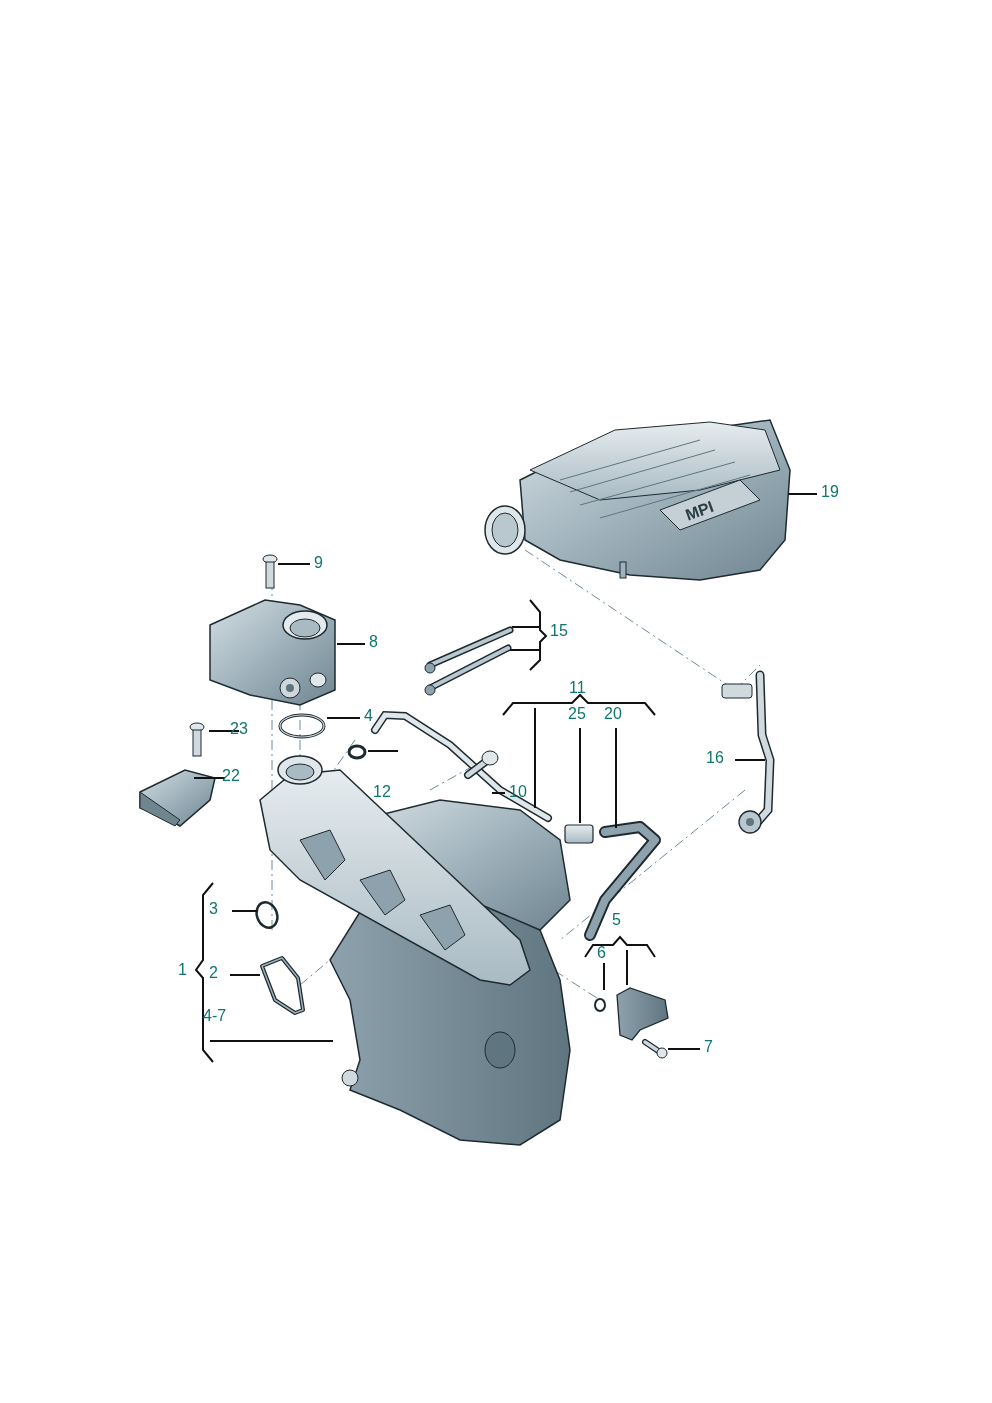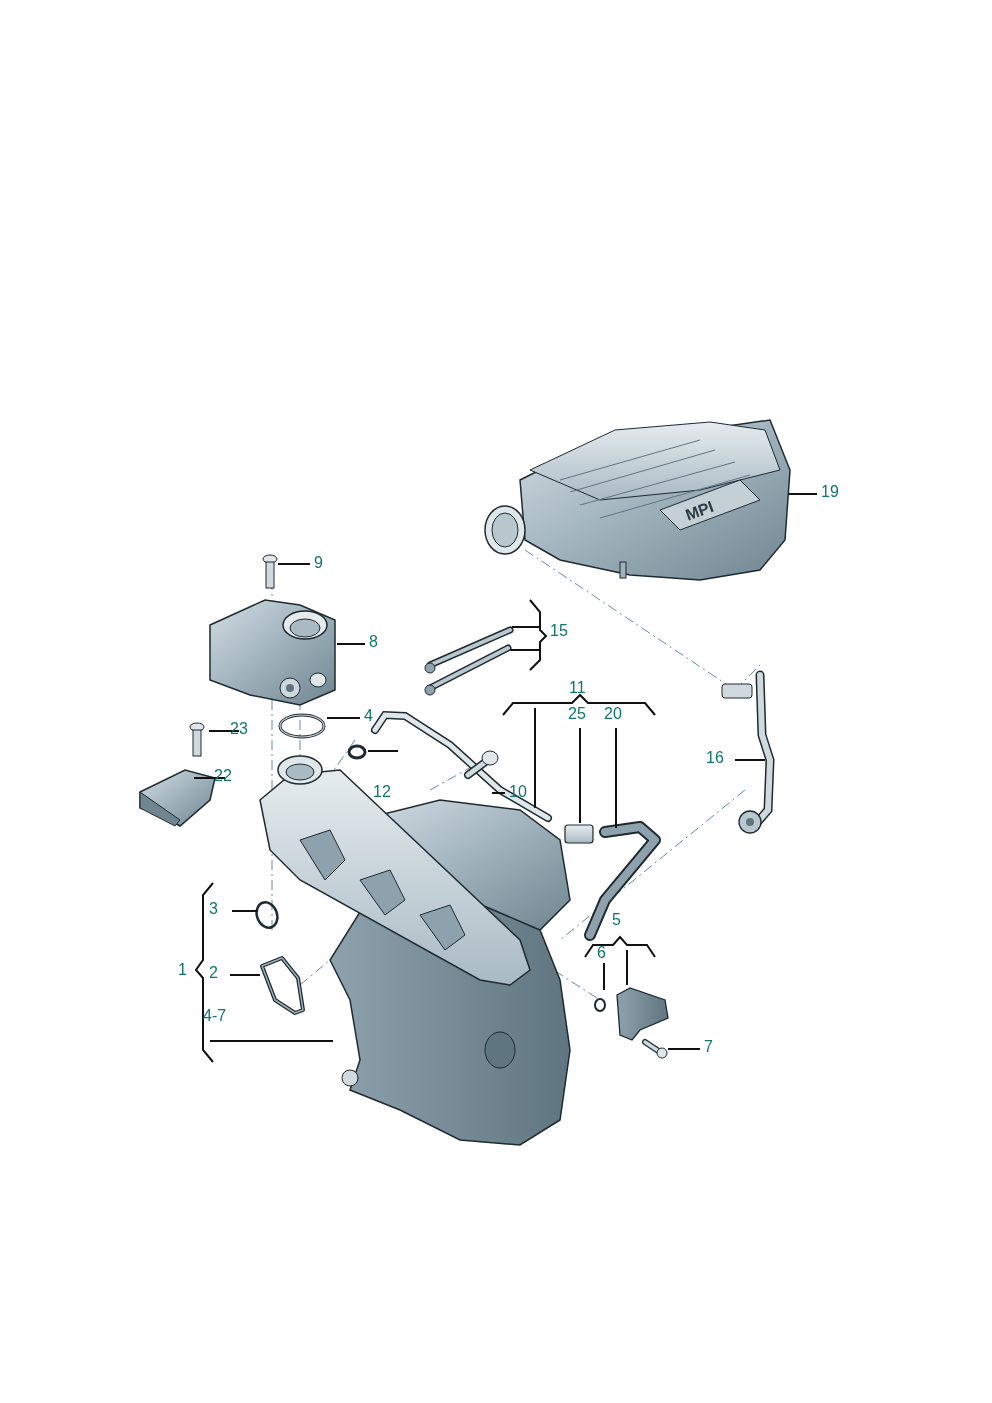--- a/index.html
+++ b/index.html
@@ -197,21 +197,21 @@
 <span class="label" style="left:369px;top:634px;">8</span>
 <span class="label" style="left:550px;top:623px;">15</span>
 <span class="label" style="left:569px;top:673px;margin-top:7px;">11</span>
 <span class="label" style="left:568px;top:706px;">25</span>
 <span class="label" style="left:604px;top:706px;">20</span>
 <span class="label" style="left:364px;top:708px;">4</span>
 <span class="label" style="left:230px;top:721px;">23</span>
 <span class="label" style="left:373px;top:784px;">12</span>
 <span class="label" style="left:509px;top:784px;text-align:right;">10</span>
 <span class="label" style="left:706px;top:750px;">16</span>
-<span class="label" style="left:214px;top:768px;">22</span>
+<span class="label" style="left:222px;top:768px;">22</span>
 <span class="label" style="left:209px;top:901px;">3</span>
 <span class="label" style="left:612px;top:912px;">5</span>
 <span class="label" style="left:597px;top:945px;">6</span>
 <span class="label" style="left:178px;top:962px;">1</span>
 <span class="label" style="left:209px;top:965px;">2</span>
 <span class="label" style="left:203px;top:1008px;">4-7</span>
 <span class="label" style="left:704px;top:1039px;">7</span>
 </div>
 
 </body></html>

